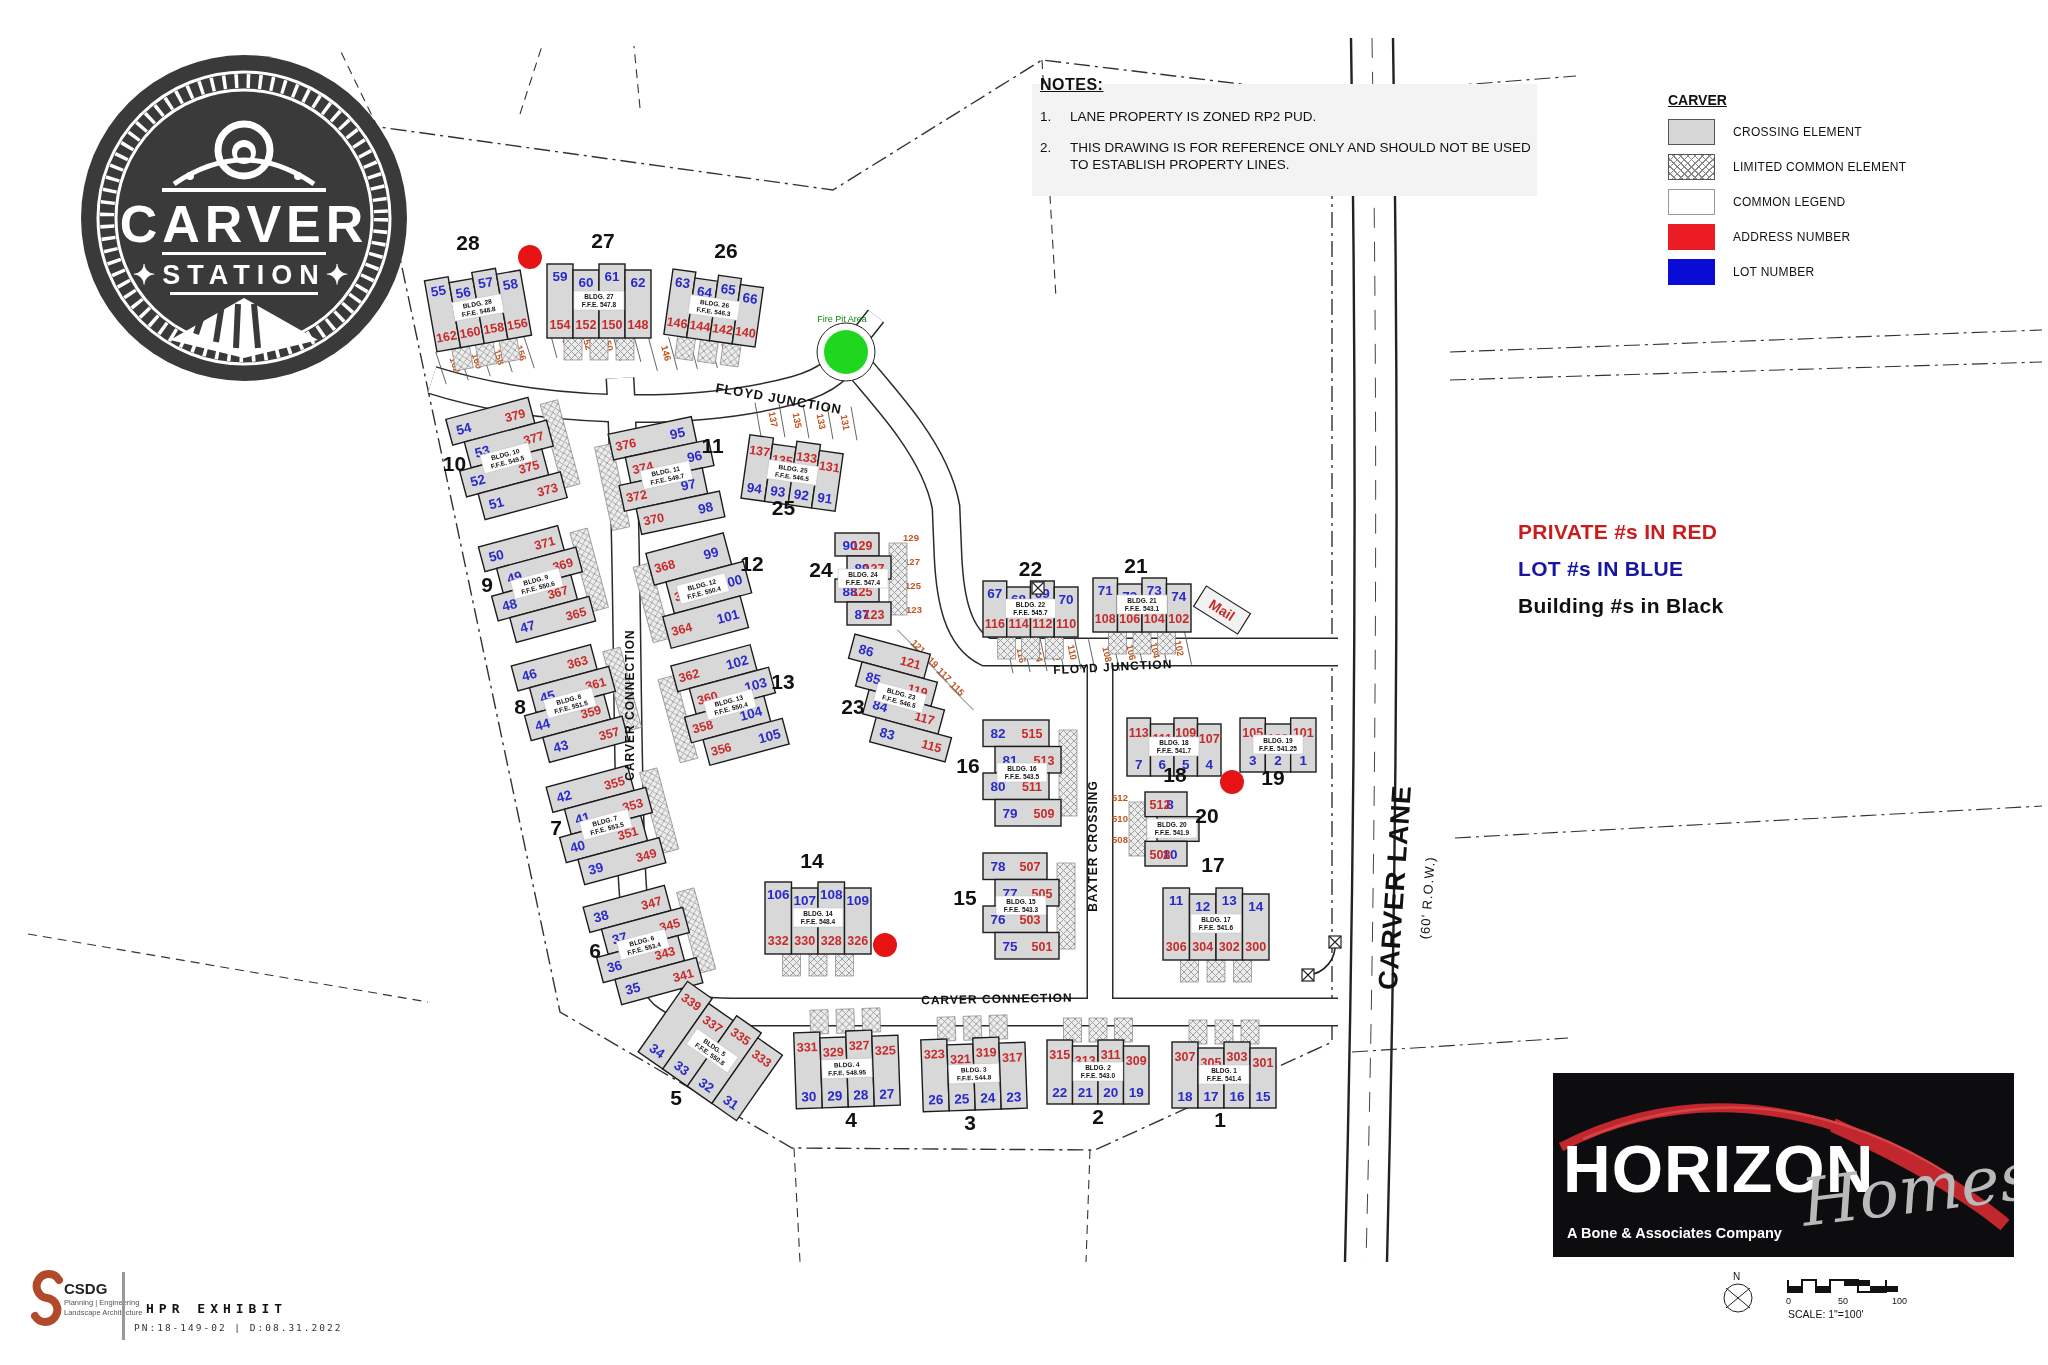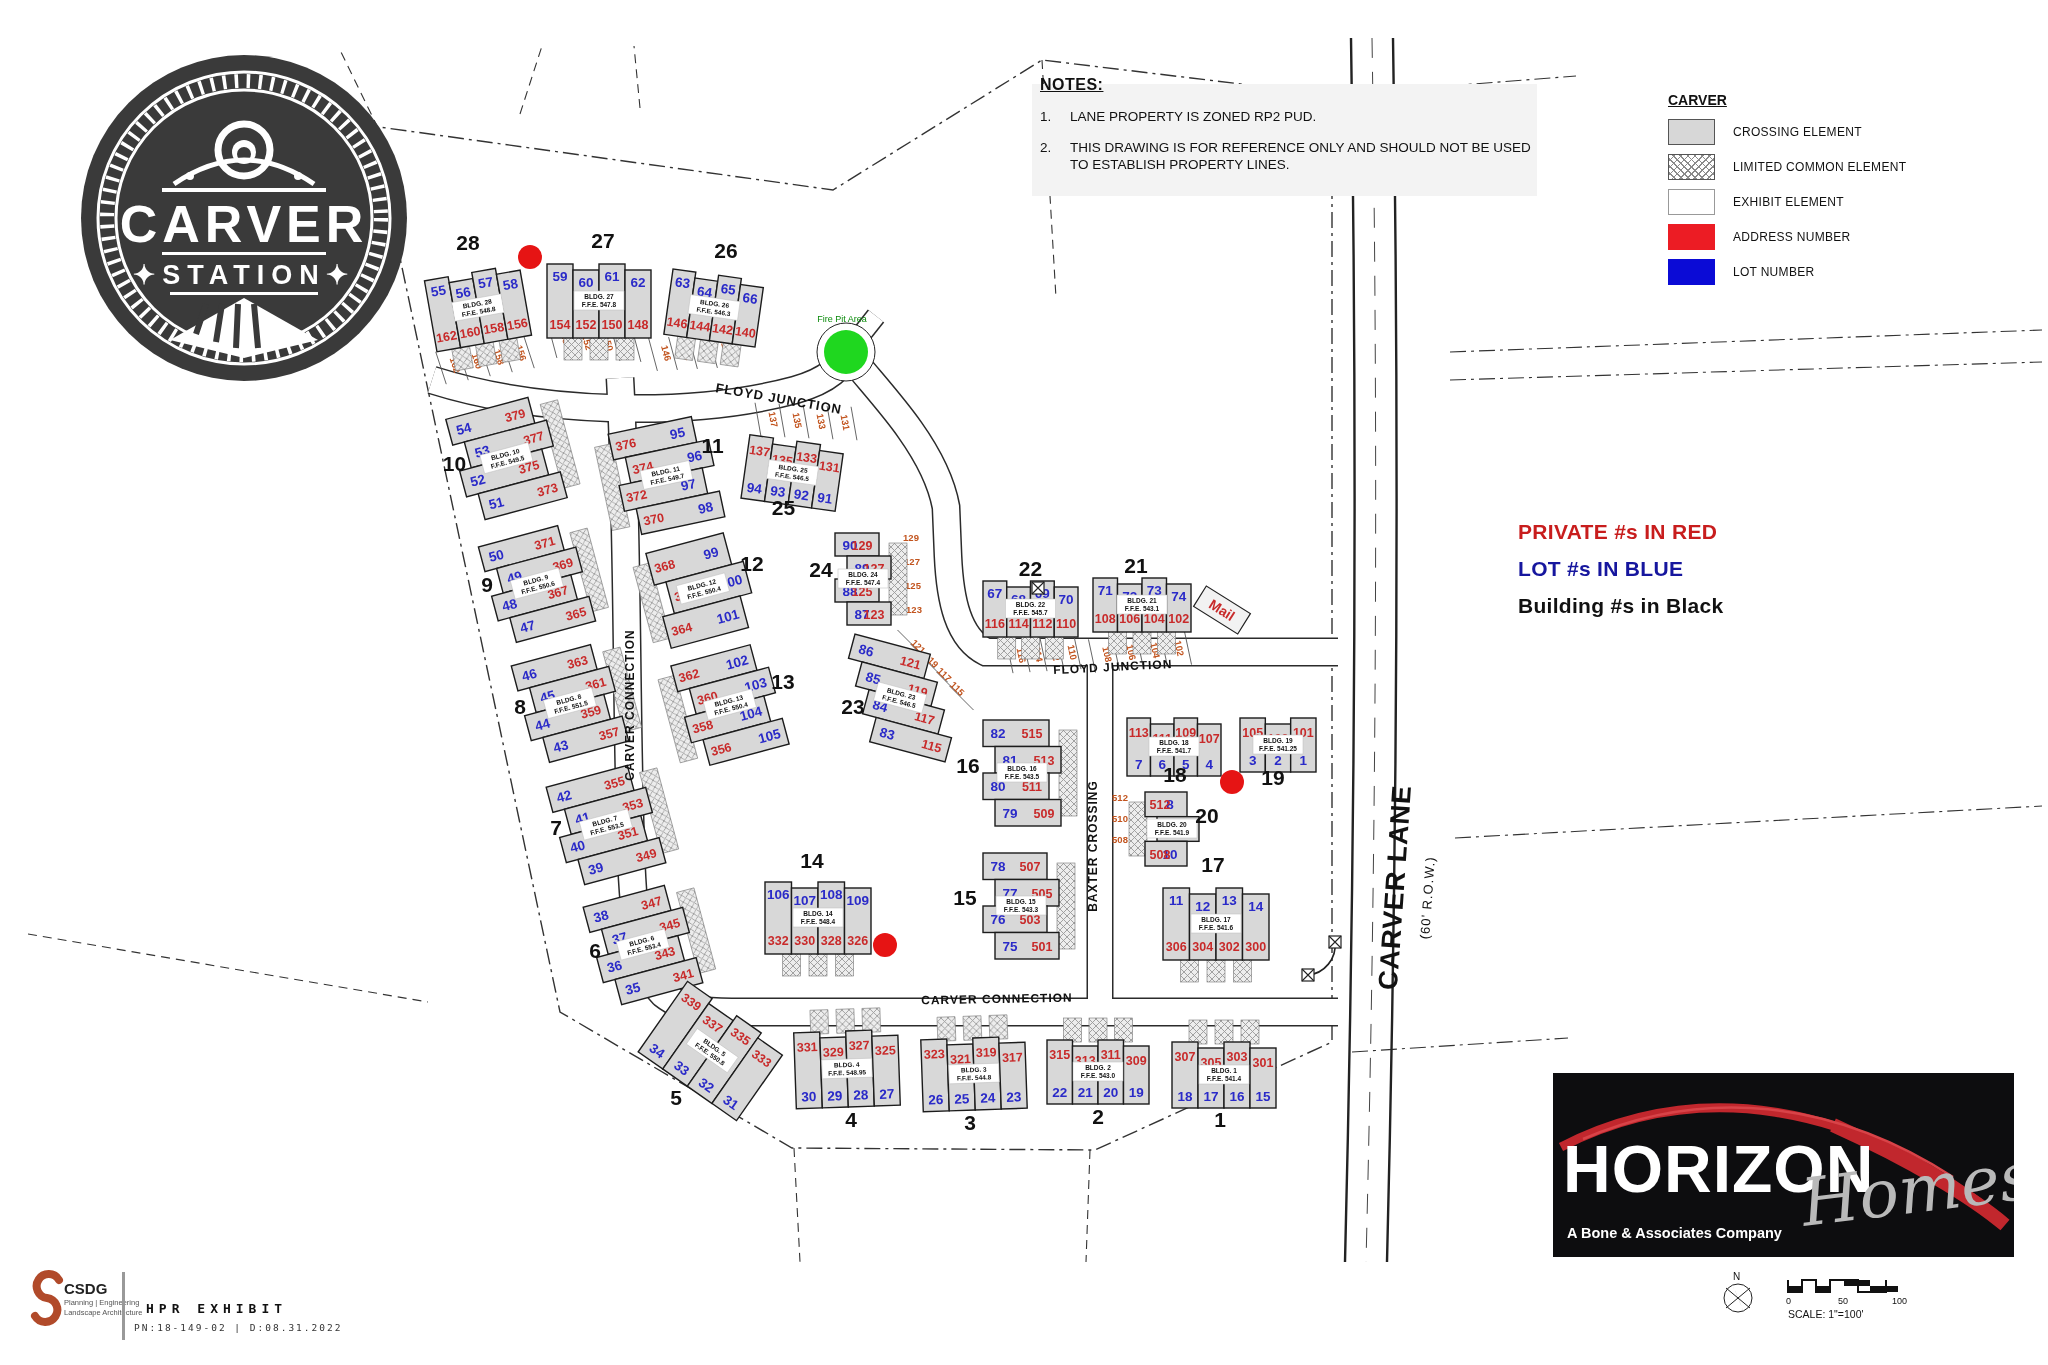--- a/index.html
+++ b/index.html
@@ -777,21 +777,21 @@
         <div class="legend-row">
           <div class="sw sw-gray"></div>
           <div class="legend-label">CROSSING ELEMENT</div>
         </div>
         <div class="legend-row">
           <div class="sw sw-hatch"></div>
           <div class="legend-label">LIMITED COMMON ELEMENT</div>
         </div>
         <div class="legend-row">
           <div class="sw sw-white"></div>
-          <div class="legend-label">EXHIBIT ELEMENT</div>
+          <div class="legend-label">COMMON LEGEND</div>
         </div>
         <div class="legend-row">
           <div class="sw sw-red"></div>
           <div class="legend-label">ADDRESS NUMBER</div>
         </div>
         <div class="legend-row">
           <div class="sw sw-blue"></div>
           <div class="legend-label">LOT NUMBER</div>
         </div>
       </div>

